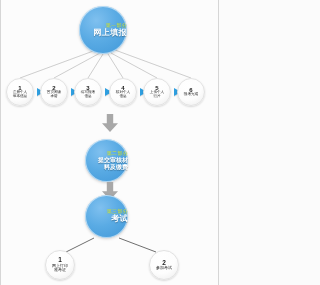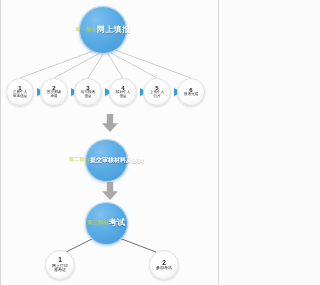--- a/index.html
+++ b/index.html
@@ -20,21 +20,21 @@
     background:#fcfcfc;
   }
   svg.lines{position:absolute;left:0;top:0;width:219px;height:285px;pointer-events:none;}
 
   
   .bigcircle{
     position:absolute;
     border-radius:50%;
     background:radial-gradient(circle at 36% 30%, #7fc0ef 0%, #5aabe4 45%, #3f97d8 100%);
     box-shadow:0 0 0 1px rgba(255,255,255,.55) inset, 0 1px 3px rgba(0,0,0,.18);
-    display:flex;flex-direction:row;align-items:center;justify-content:center;
+    display:flex;flex-direction:column;align-items:flex-end;justify-content:center;
     text-align:center;line-height:1.05;font-family:Liberation Serif, serif;
   }
   .bigcircle .sec{
     color:#d8f03a;
     font-size:5px;
     letter-spacing:.3px;
     margin-bottom:1px;
     white-space:nowrap;
     text-shadow:0 0 1px rgba(0,0,0,.25);
   }
@@ -44,21 +44,21 @@
     font-weight:bold;
     letter-spacing:.4px;
     white-space:nowrap;
     text-shadow:0 1px 1px rgba(0,0,0,.3);
   }
   .bigcircle .ttl.small{font-size:6px;letter-spacing:0;}
   .bigcircle .ttl.small + .ttl.small{margin-top:0px;}
 
   #c1{left:78px;top:6px;width:48px;height:48px;}
   #c2{left:84px;top:139px;width:43px;height:43px;}
-  #c3{left:84px;top:202px;width:43px;height:43px;}
+  #c3{left:84px;top:195px;width:43px;height:43px;}
 
   
   .node{
     position:absolute;
     width:28px;height:28px;border-radius:50%;
     background:radial-gradient(circle at 38% 28%, #ffffff 0%, #fdfdfd 55%, #ececec 100%);
     border:1px solid #e2e2e2;
     box-shadow:0 1px 2px rgba(0,0,0,.14);
     display:flex;flex-direction:column;align-items:center;justify-content:center;
     text-align:center;line-height:1.05;box-sizing:border-box;

